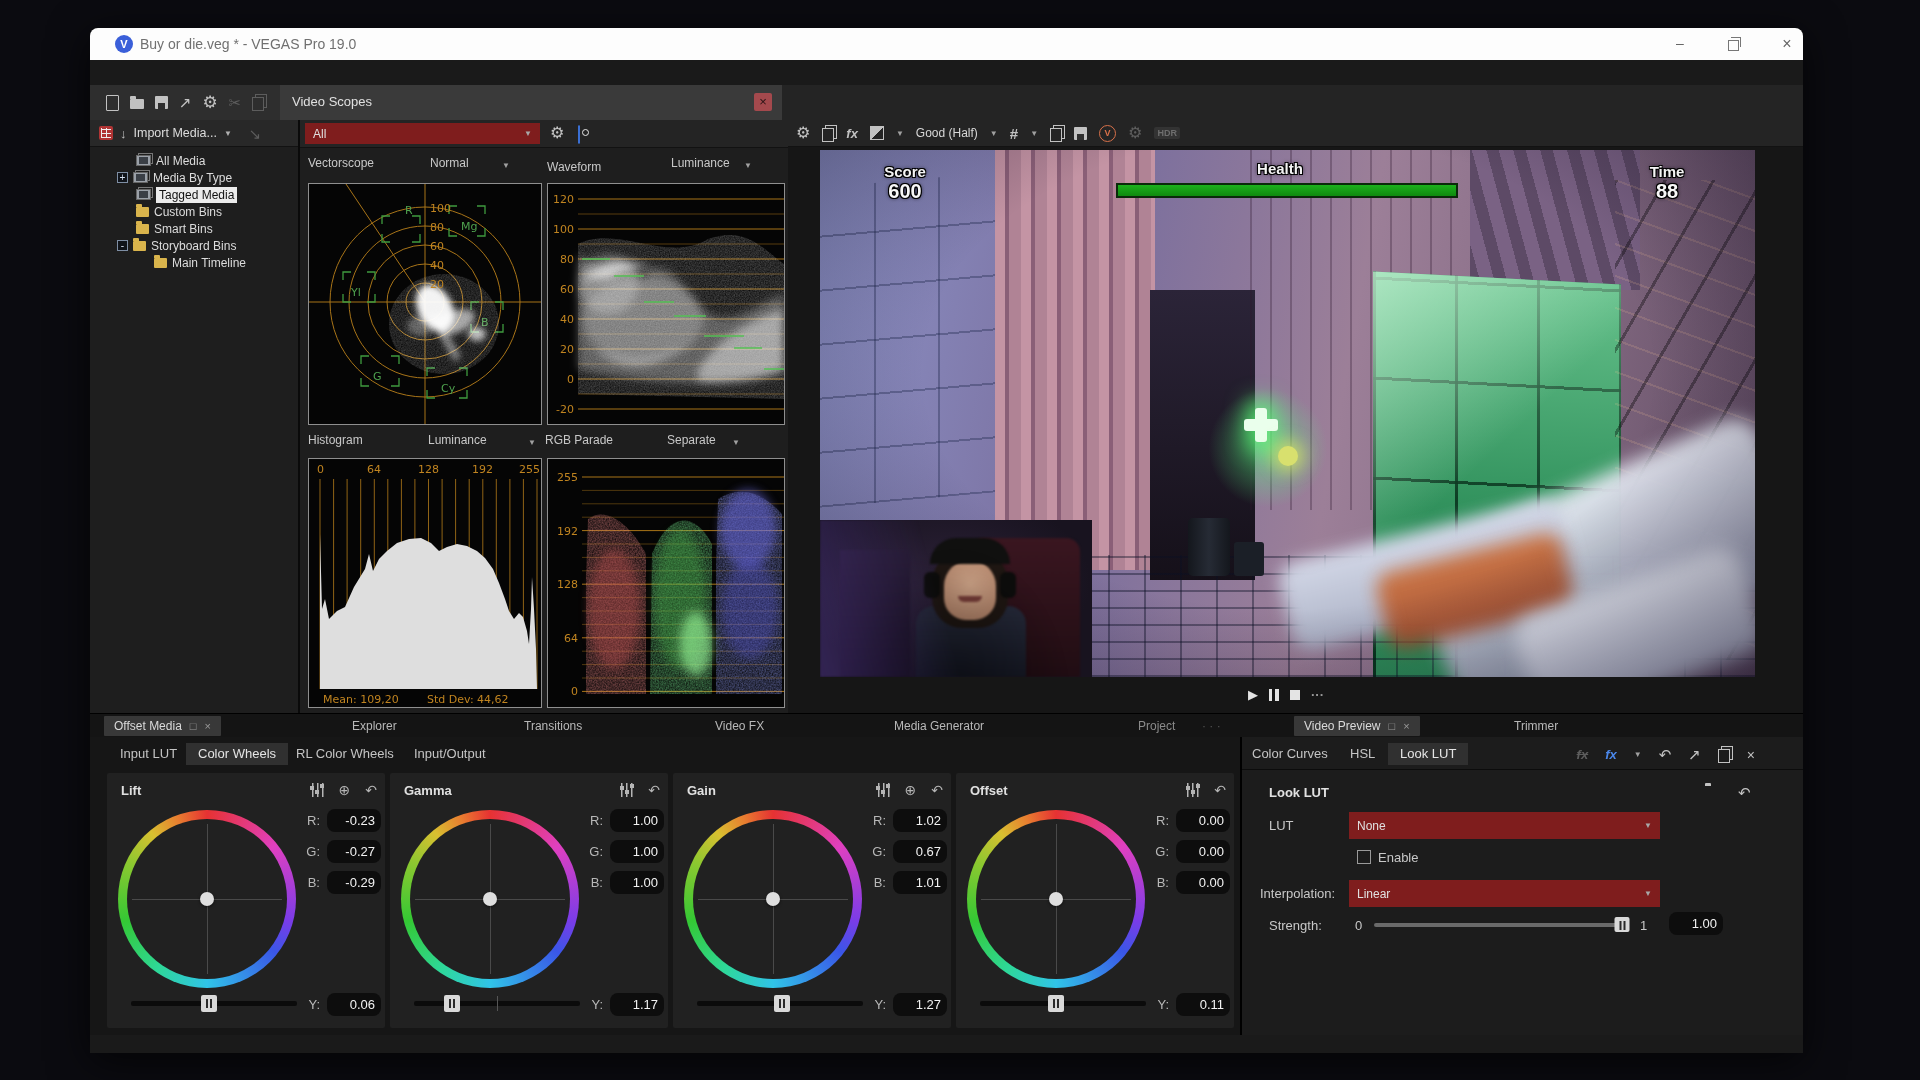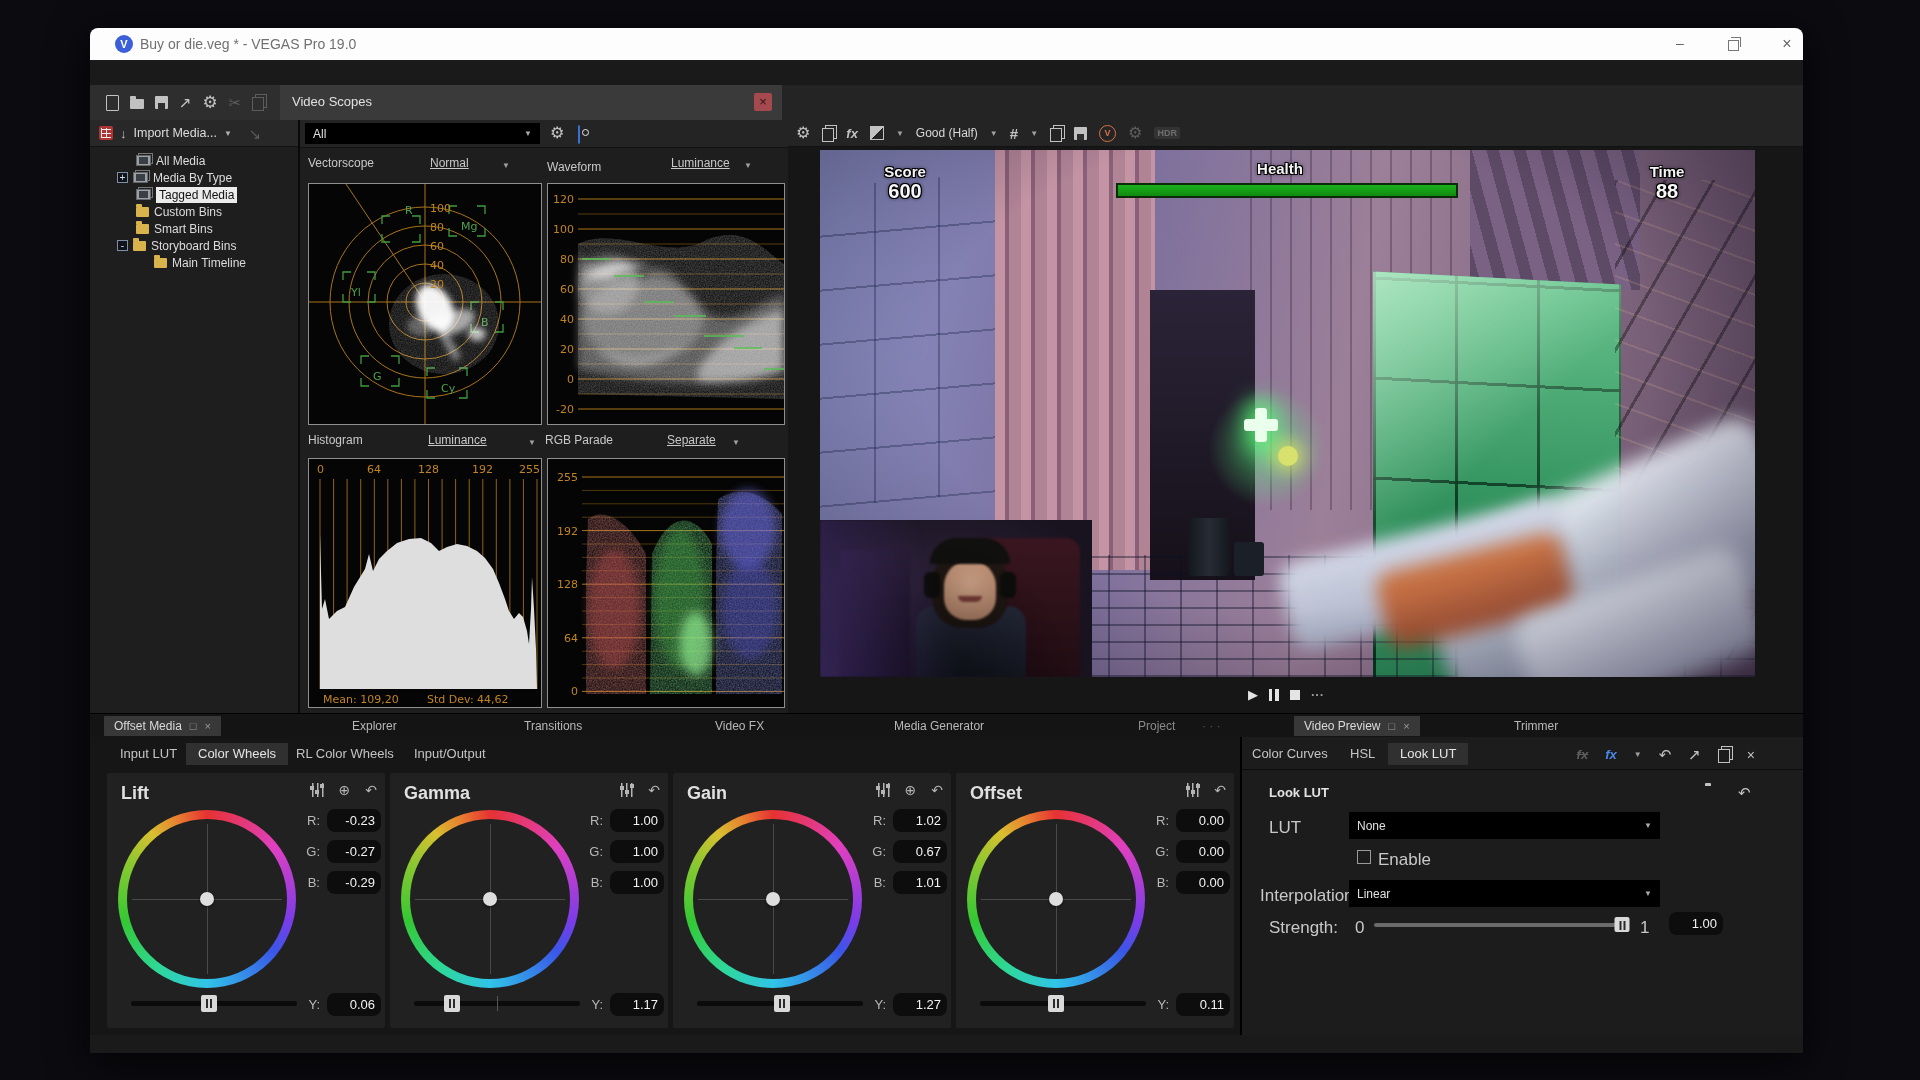--- a/index.html
+++ b/index.html
@@ -45,26 +45,26 @@
   .trow{position:absolute;height:17px;display:flex;align-items:center;gap:5px;font-size:12px;color:#dcdcdc;}
   .expander{width:11px;height:11px;border:1px solid #7e8ea4;background:#10141a;color:#d6e0f0;font-size:10px;line-height:9px;text-align:center;box-sizing:border-box;}
   .i-media{width:13px;height:9px;background:#9aa0a8;border:1px solid #666;position:relative;box-shadow:2px -2px 0 -1px #1e1e1e,2px -2px 0 0 #777;}
   .i-media::before{content:'';position:absolute;inset:1px 2px;background:#3a3f46;}
   .i-bin{width:13px;height:10px;background:#d9b44c;border-radius:1px;position:relative;}
   .i-bin::before{content:'';position:absolute;top:-3px;left:0;width:6px;height:3px;background:#d9b44c;border-radius:1px 1px 0 0;}
   .sel{background:#ececec;color:#111;padding:1px 3px;}
   
   #scopespanel{position:absolute;left:210px;top:92px;width:488px;height:593px;background:#1e1e1e;}
   #scopebar{position:absolute;left:0;top:0;width:100%;height:27px;background:#242424;border-bottom:1px solid #121212;}
-  .combo{position:absolute;background:#000000;color:#e0e0e0;font-size:12px;display:flex;align-items:center;padding:0 8px;box-sizing:border-box;}
+  .combo{position:absolute;background:#7f1d1d;color:#e0e0e0;font-size:12px;display:flex;align-items:center;padding:0 8px;box-sizing:border-box;}
   .combo .arr{margin-left:auto;font-size:8px;color:#a8a8a8;}
   .i-cam{width:14px;height:13px;border:1.5px solid #3a6fd4;border-radius:2px;position:relative;}
   .i-cam::before{content:'';position:absolute;left:3px;top:2.5px;width:5px;height:5px;border:1.5px solid #e8e8e8;border-radius:50%;}
   .scopehead{position:absolute;height:20px;font-size:12px;color:#c8c8c8;}
-  .modehead{position:absolute;height:20px;font-size:12px;color:#c8c8c8;text-decoration:underline;}
+  .modehead{position:absolute;height:20px;font-size:12px;color:#c8c8c8;}
   .darr{position:absolute;font-size:8px;color:#a0a0a0;}
   .scopecanvas{position:absolute;background:#050505;border:1px solid #8f8f8f;box-sizing:border-box;}
   
   #previewdock{position:absolute;left:698px;top:92px;width:1015px;height:593px;background:#161616;}
   #prevbar{position:absolute;left:0;top:0;width:100%;height:27px;background:#242424;border-bottom:1px solid #121212;display:flex;align-items:center;gap:12px;padding-left:8px;box-sizing:border-box;}
   #quality{font-size:12px;color:#d8d8d8;}
   .i-half{width:12px;height:12px;border:1.5px solid #c2c2c2;background:linear-gradient(135deg,#c2c2c2 50%,transparent 50%);}
   .i-vcircle{width:15px;height:15px;border:1.5px solid #d8714a;border-radius:50%;color:#d8714a;font-size:9px;font-weight:bold;text-align:center;line-height:15px;}
   .hdrbadge{font-size:9px;font-weight:bold;color:#6e6e6e;background:#333;border-radius:2px;padding:1px 3px;}
   #video{position:absolute;left:32px;top:30px;width:935px;height:527px;background:#3a3550;overflow:hidden;}
@@ -86,21 +86,21 @@
   
   #docktabs{position:absolute;left:0;top:685px;width:100%;height:24px;background:#141414;border-top:1px solid #000;}
   .btab{position:absolute;top:2px;height:20px;line-height:20px;color:#b8b8b8;font-size:12px;white-space:nowrap;}
   .btab.active{background:#383838;padding:0 10px;color:#dadada;border-radius:1px;}
   .tabico{color:#9a9a9a;font-size:11px;margin-left:8px;}
   
   #grading{position:absolute;left:0;top:709px;width:1150px;height:298px;background:#161616;}
   .gtab{position:absolute;top:6px;height:22px;line-height:22px;font-size:13px;color:#c4c4c4;white-space:nowrap;}
   .gtab.active{background:#303030;padding:0 12px;color:#e4e4e4;}
   .wgroup{position:absolute;top:36px;width:278px;height:255px;background:#212121;border-radius:2px;}
-  .wname{position:absolute;left:14px;top:10px;font-size:18px;font-weight:bold;color:#e0e0e0;}
+  .wname{position:absolute;left:14px;top:10px;font-size:13px;font-weight:bold;color:#e0e0e0;}
   .wicons{position:absolute;top:10px;right:8px;display:flex;gap:15px;align-items:center;}
   .wi{color:#b5b5b5;font-size:14px;line-height:1;}
   .i-sliders{position:relative;width:14px;height:14px;background-image:linear-gradient(#b5b5b5,#b5b5b5),linear-gradient(#b5b5b5,#b5b5b5),linear-gradient(#b5b5b5,#b5b5b5);background-size:1.5px 14px;background-position:2px 0,7px 0,12px 0;background-repeat:no-repeat;}
   .i-sliders::after{content:'';position:absolute;width:4px;height:4px;background:#b5b5b5;left:0.5px;top:3px;box-shadow:5px 4px #b5b5b5,10px -2px #b5b5b5;}
   .chan{position:absolute;right:4px;display:flex;gap:7px;align-items:center;}
   .clabel{font-size:13px;color:#b8b8b8;}
   .valbox{width:42px;height:23px;background:#0d0d0d;color:#f2f2f2;font-size:13px;text-align:right;padding:0 6px;line-height:23px;border-radius:8px;}
   .ring{position:absolute;left:11px;top:37px;width:178px;height:178px;border-radius:50%;
     background:conic-gradient(from 0deg,#e63232 0deg,#e040c0 52deg,#7a3ce8 105deg,#3a56e8 128deg,#30c4e8 180deg,#2ed898 215deg,#34c834 255deg,#8cc830 295deg,#d8c030 320deg,#e87e30 340deg,#e63232 360deg);}
   .ring-in{position:absolute;inset:9px;border-radius:50%;background:#212121;}
@@ -111,21 +111,21 @@
   .notch{position:absolute;left:50%;top:-5px;width:1px;height:15px;background:#555;}
   .whandle{position:absolute;top:-6px;width:16px;height:17px;background:#d9d9d9;border-radius:2px;transform:translateX(-50%);}
   .whandle::before{content:'';position:absolute;left:5px;top:4px;width:2px;height:9px;background:#2a2a2a;box-shadow:4px 0 #2a2a2a;}
   
   #lutpanel{position:absolute;left:1150px;top:709px;width:563px;height:298px;background:#1c1c1c;border-left:2px solid #000;box-sizing:border-box;}
   .ltab{position:absolute;top:6px;height:22px;line-height:22px;font-size:13px;color:#c4c4c4;white-space:nowrap;}
   .ltab.active{background:#303030;padding:0 12px;color:#e4e4e4;}
   #lut-icons{position:absolute;top:9px;right:48px;display:flex;gap:17px;align-items:center;}
   .fxblue{color:#4a86e8;font-style:italic;font-weight:bold;font-size:13px;}
   #lutbody{position:absolute;left:0;top:32px;width:100%;height:266px;border-top:1px solid #0c0c0c;}
-  .lrow-label{position:absolute;font-size:17px;color:#c8c8c8;}
+  .lrow-label{position:absolute;font-size:13px;color:#c8c8c8;}
   #lut-title{position:absolute;left:27px;top:15px;font-size:13px;font-weight:bold;color:#e2e2e2;}
   .checkbox{position:absolute;width:12px;height:12px;border:1px solid #9a9a9a;background:transparent;}
   .lslider{position:absolute;height:4px;background:#6a6a6a;border-radius:2px;}
   .lslider .whandle{top:-6px;width:15px;height:15px;}
   
   #statusbar{position:absolute;left:0;top:1007px;width:100%;height:18px;background:#282828;border-top:1px solid #0a0a0a;
     font-size:12px;color:#c8c8c8;text-align:right;line-height:17px;padding-right:10px;box-sizing:border-box;}
   
   .sv-or{fill:#c08420;font-size:11px;font-family:"DejaVu Sans",sans-serif;}
   .sv-gr{fill:#4fa24f;font-size:11px;font-family:"DejaVu Sans",sans-serif;}

